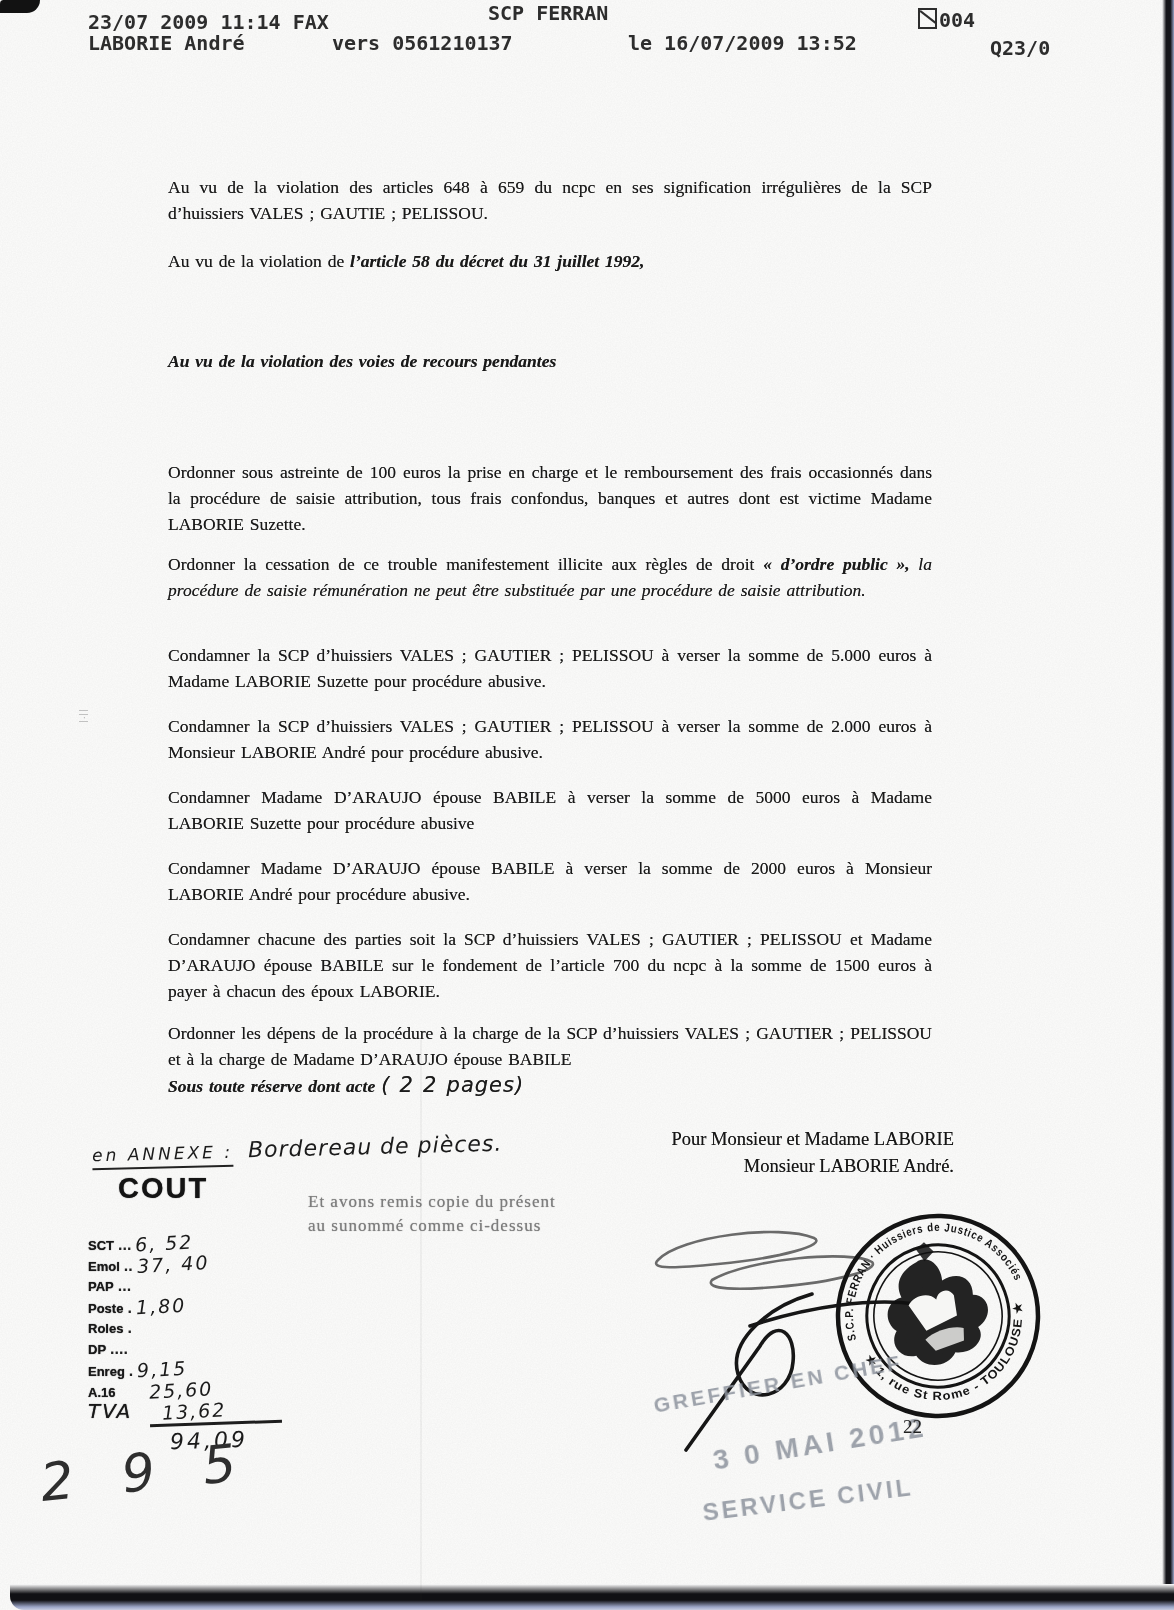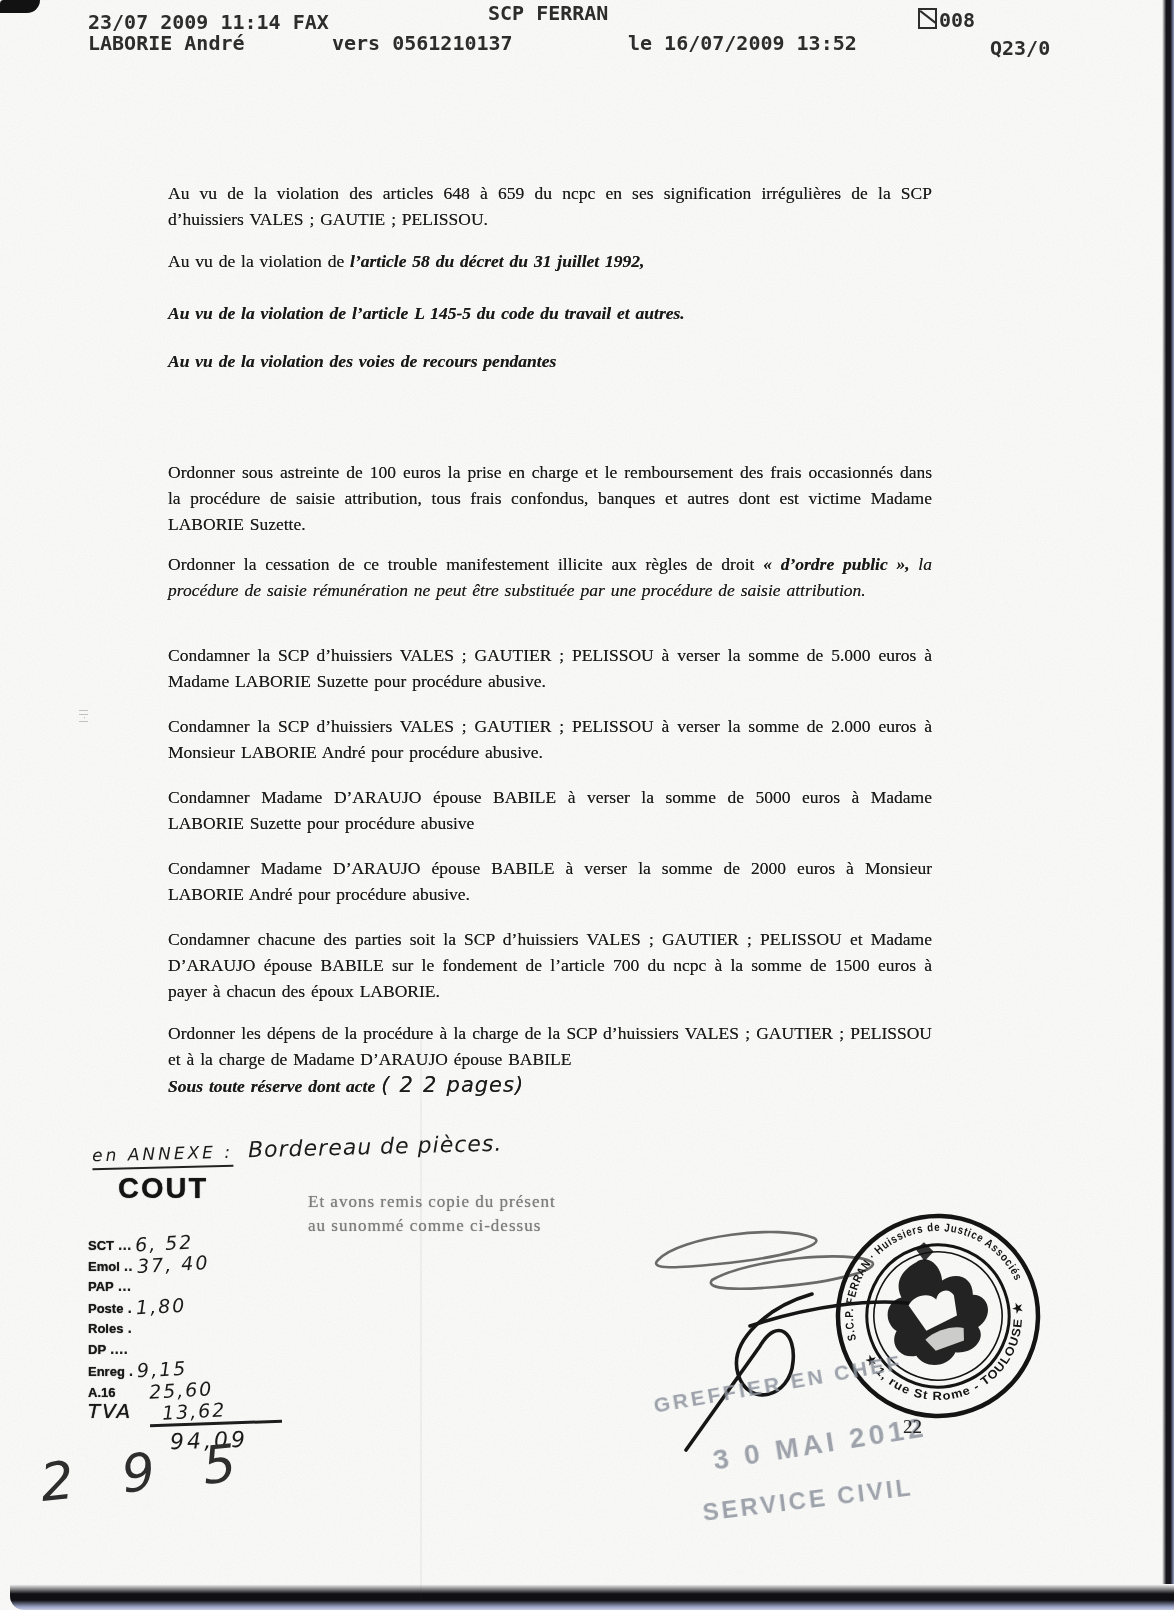--- a/index.html
+++ b/index.html
@@ -81,40 +81,43 @@
   </svg>
 
   <div class="frame-right"></div>
   <div class="frame-bottom"></div>
   <div class="corner-mark"></div>
   <div class="fold-line"></div>
   <div class="margin-mark">||·|</div>
 
   <div class="faxrow" style="left:88px;top:10px;">23/07 2009 11:14 FAX</div>
   <div class="faxrow" style="left:488px;top:1px;">SCP FERRAN</div>
-  <div class="faxrow" style="left:918px;top:8px;"><span class="fax-icon"></span><span>008</span></div>
+  <div class="faxrow" style="left:918px;top:8px;"><span class="fax-icon"></span><span>004</span></div>
   <div class="faxrow" style="left:88px;top:31px;">LABORIE André</div>
   <div class="faxrow" style="left:332px;top:31px;">vers 0561210137</div>
   <div class="faxrow" style="left:628px;top:31px;">le 16/07/2009 13:52</div>
   <div class="faxrow" style="left:990px;top:36px;">Q23/0</div>
 
-  <p class="para" style="top:162px;">Au vu de la violation des articles 648 à 659 du ncpc en ses signification irrégulières de la SCP d’huissiers VALES ; GAUTIE ; PELISSOU.</p>
+  <p class="para" style="top:156px;">Au vu de la violation des articles 648 à 659 du ncpc en ses signification irrégulières de la SCP d’huissiers VALES ; GAUTIE ; PELISSOU.</p>
   <p class="para" style="top:230px;"><span>Au vu de la violation de </span><span class="bi">l’article 58 du décret du 31 juillet 1992,</span></p>
-  <p class="para bi" style="top:282px;">Au vu de la  violation de l’article L 145-5 du code du travail et autres.</p>
   <p class="para bi" style="top:330px;">Au vu de la violation des  voies de recours pendantes</p>
   <p class="para" style="top:441px;">Ordonner sous astreinte de 100 euros la prise en charge et le remboursement des frais occasionnés dans la procédure de saisie attribution, tous frais confondus, banques et autres dont est victime Madame LABORIE Suzette.</p>
   <p class="para" style="top:533px;"><span>Ordonner la cessation de ce trouble manifestement illicite aux règles de droit </span><span class="bi">«  d’ordre public »,</span><span class="it"> la procédure de  saisie rémunération ne peut être substituée par une procédure de saisie attribution.</span></p>
   <p class="para" style="top:624px;">Condamner la SCP d’huissiers VALES ; GAUTIER ; PELISSOU à verser la somme de 5.000 euros à Madame LABORIE Suzette pour procédure abusive.</p>
   <p class="para" style="top:695px;">Condamner la SCP d’huissiers VALES ; GAUTIER ; PELISSOU à verser la somme de 2.000 euros à Monsieur LABORIE André pour procédure abusive.</p>
   <p class="para" style="top:766px;">Condamner Madame D’ARAUJO épouse BABILE à verser la somme de 5000 euros à Madame LABORIE Suzette pour procédure abusive</p>
   <p class="para" style="top:837px;">Condamner Madame D’ARAUJO épouse BABILE à verser la somme de 2000 euros à Monsieur LABORIE André pour procédure abusive.</p>
   <p class="para" style="top:908px;">Condamner chacune des parties soit la SCP d’huissiers VALES ; GAUTIER ; PELISSOU et Madame D’ARAUJO épouse BABILE sur le fondement de l’article 700 du ncpc à la somme de 1500 euros à payer à chacun des époux LABORIE.</p>
   <p class="para" style="top:1002px;">Ordonner les dépens de la procédure à la charge de la SCP d’huissiers VALES ; GAUTIER ; PELISSOU et à la charge de Madame D’ARAUJO épouse BABILE</p>
   <p class="para" style="top:1032px;margin-top:40px;"><span class="bi">Sous toute réserve dont acte </span><span class="hand hand-inline">( 2 2  pages)</span></p>
 
+  <div class="closing">
+    <div>Pour Monsieur et Madame LABORIE</div>
+    <div>Monsieur LABORIE André.</div>
+  </div>
 
   <div class="faint-note">
     <div>Et avons remis copie du présent</div>
     <div>au sunommé comme ci-dessus</div>
   </div>
 
   <div class="annex hand">
     <span class="lbl">en ANNEXE :</span>
     <span class="txt">Bordereau de pièces.</span>
   </div>

